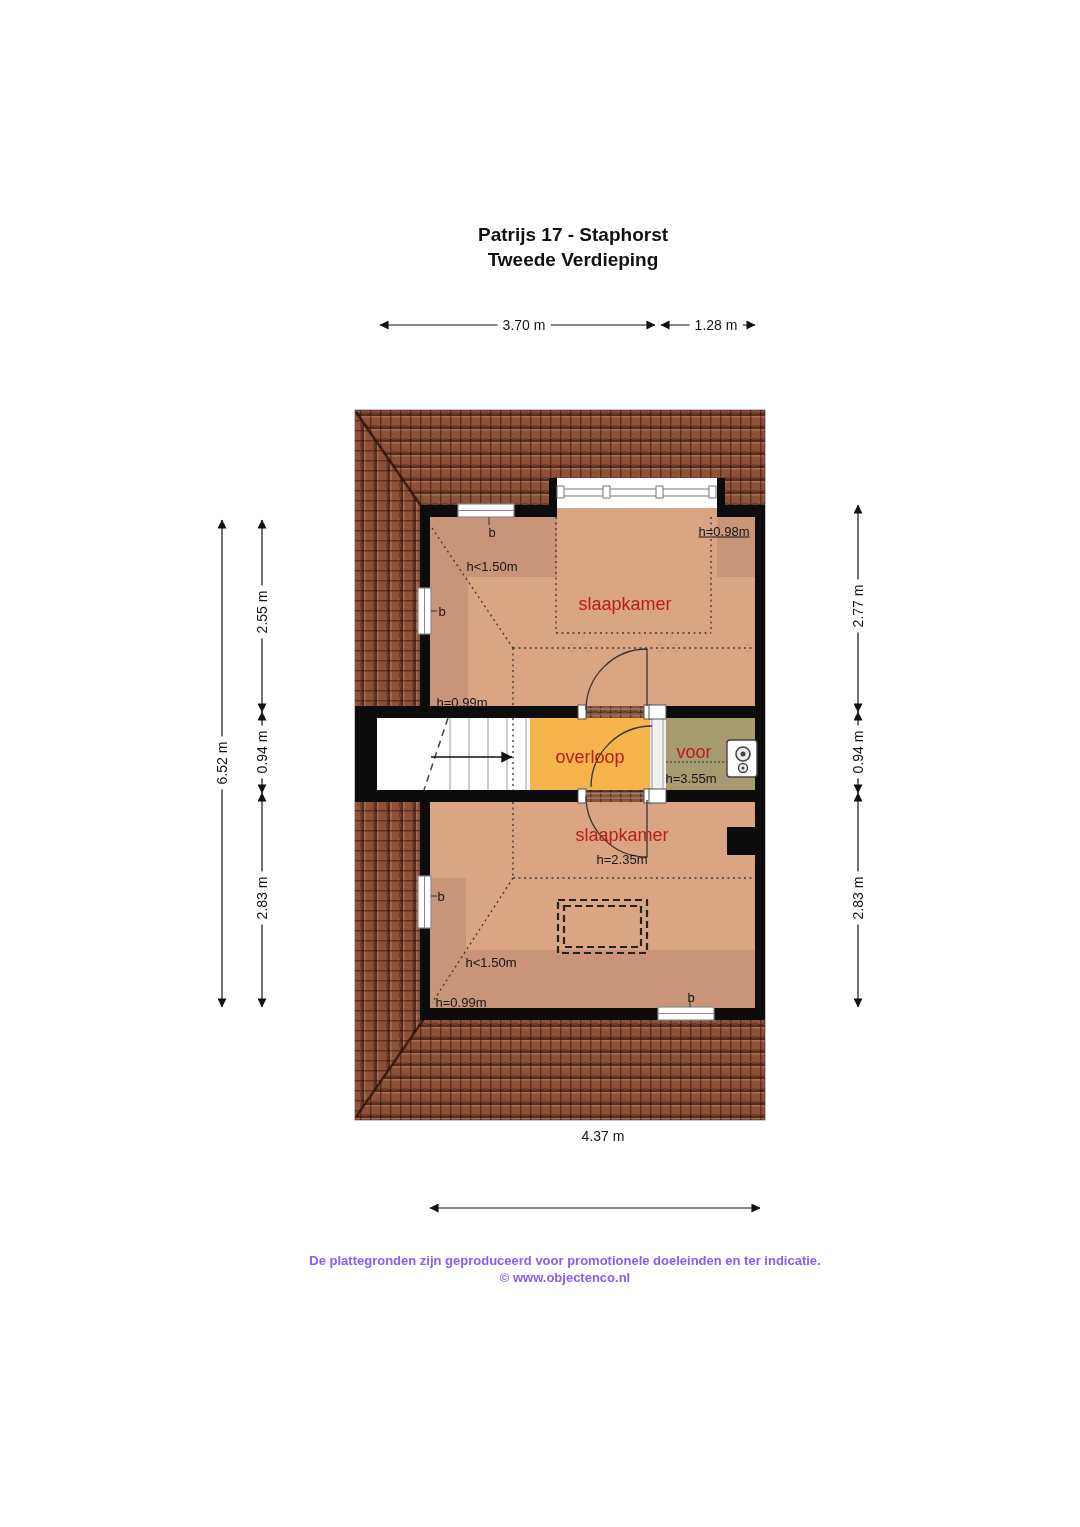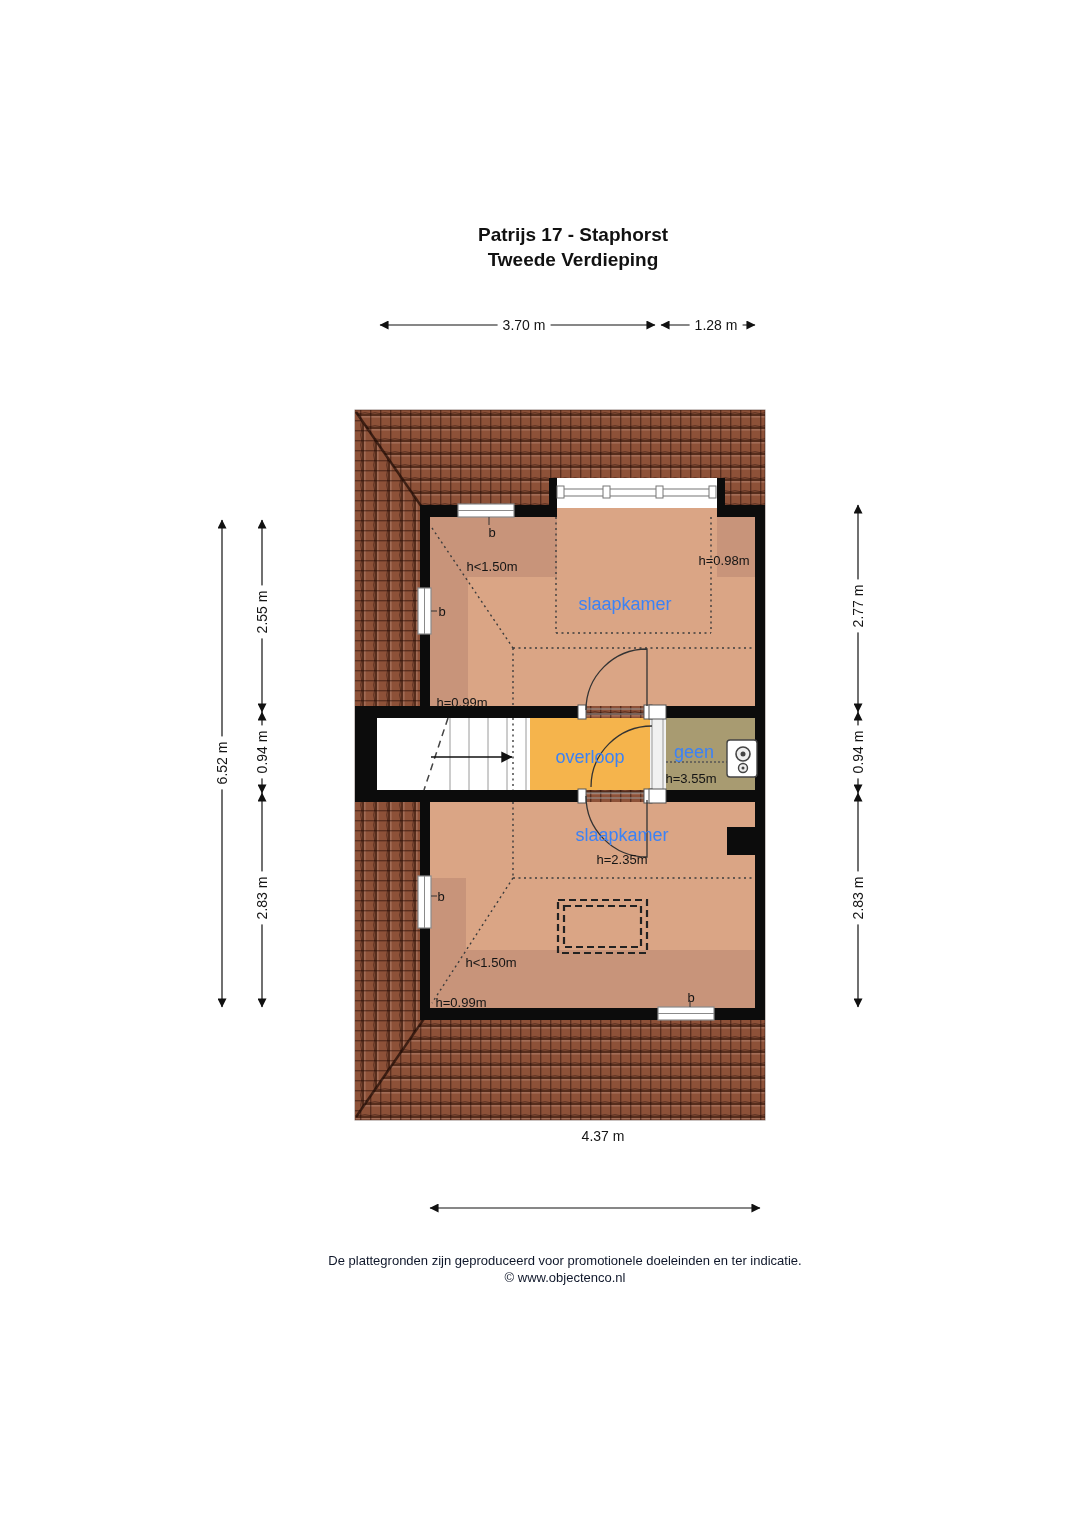--- a/index.html
+++ b/index.html
@@ -3,24 +3,24 @@
 <meta charset="utf-8">
 <style>
   html,body{margin:0;padding:0;background:#fff;}
   #page{position:relative;width:1080px;height:1527px;background:#ffffff;
         font-family:"Liberation Sans", sans-serif;color:#111;overflow:hidden;}
   .abs{position:absolute;}
   
   .title{left:573px;top:222px;transform:translateX(-50%);text-align:center;
          font-weight:bold;font-size:19px;line-height:25px;white-space:nowrap;}
   .footer{left:565px;top:1252px;transform:translateX(-50%);text-align:center;
-          font-size:13px;line-height:17px;white-space:nowrap;color:#0f172a;}
+          font-size:13px;line-height:17px;white-space:nowrap;color:#8b5cf6;font-weight:bold;}
   
   .lbl{transform:translate(-50%,-50%);font-size:13px;white-space:nowrap;color:#141414;}
-  .room-lbl{transform:translate(-50%,-50%);font-size:18px;white-space:nowrap;color:#3b82f6;}
+  .room-lbl{transform:translate(-50%,-50%);font-size:18px;white-space:nowrap;color:#b91c1c;}
   .dim{transform:translate(-50%,-50%);font-size:14px;white-space:nowrap;
        background:#fff;padding:0 5px;color:#141414;margin-left:8px;}
   .dimv{transform:translate(-50%,-50%) rotate(-90deg);font-size:14px;white-space:nowrap;
         background:#fff;padding:0 5px;color:#141414;}
   svg{position:absolute;left:0;top:0;}
 </style>
 </head>
 <body>
 
 <div id="page">
@@ -194,24 +194,24 @@
       <line x1="262" y1="712" x2="262" y2="793" marker-start="url(#dimArrow)" marker-end="url(#dimArrow)"></line>
       <line x1="262" y1="793" x2="262" y2="1007" marker-start="url(#dimArrow)" marker-end="url(#dimArrow)"></line>
       <line x1="858" y1="505" x2="858" y2="712" marker-start="url(#dimArrow)" marker-end="url(#dimArrow)"></line>
       <line x1="858" y1="712" x2="858" y2="793" marker-start="url(#dimArrow)" marker-end="url(#dimArrow)"></line>
       <line x1="858" y1="793" x2="858" y2="1007" marker-start="url(#dimArrow)" marker-end="url(#dimArrow)"></line>
     </g>
   </svg>
 
   <div class="abs room-lbl" style="left:625px;top:604px;">slaapkamer</div>
   <div class="abs room-lbl" style="left:590px;top:757px;">overloop</div>
-  <div class="abs room-lbl" style="left:694px;top:752px;">geen</div>
+  <div class="abs room-lbl" style="left:694px;top:752px;">voor</div>
   <div class="abs room-lbl" style="left:622px;top:835px;">slaapkamer</div>
 
-  <div class="abs lbl" style="left:724px;top:560px;">h=0.98m</div>
+  <div class="abs lbl" style="left:724px;top:531px;text-decoration:underline;">h=0.98m</div>
   <div class="abs lbl" style="left:492px;top:566px;">h&lt;1.50m</div>
   <div class="abs lbl" style="left:462px;top:702px;">h=0.99m</div>
   <div class="abs lbl" style="left:691px;top:778px;">h=3.55m</div>
   <div class="abs lbl" style="left:622px;top:859px;text-align:center;">h=2.35m</div>
   <div class="abs lbl" style="left:491px;top:962px;">h&lt;1.50m</div>
   <div class="abs lbl" style="left:461px;top:1002px;">h=0.99m</div>
 
   <div class="abs lbl" style="left:492px;top:532px;">b</div>
   <div class="abs lbl" style="left:442px;top:611px;">b</div>
   <div class="abs lbl" style="left:441px;top:896px;">b</div>

